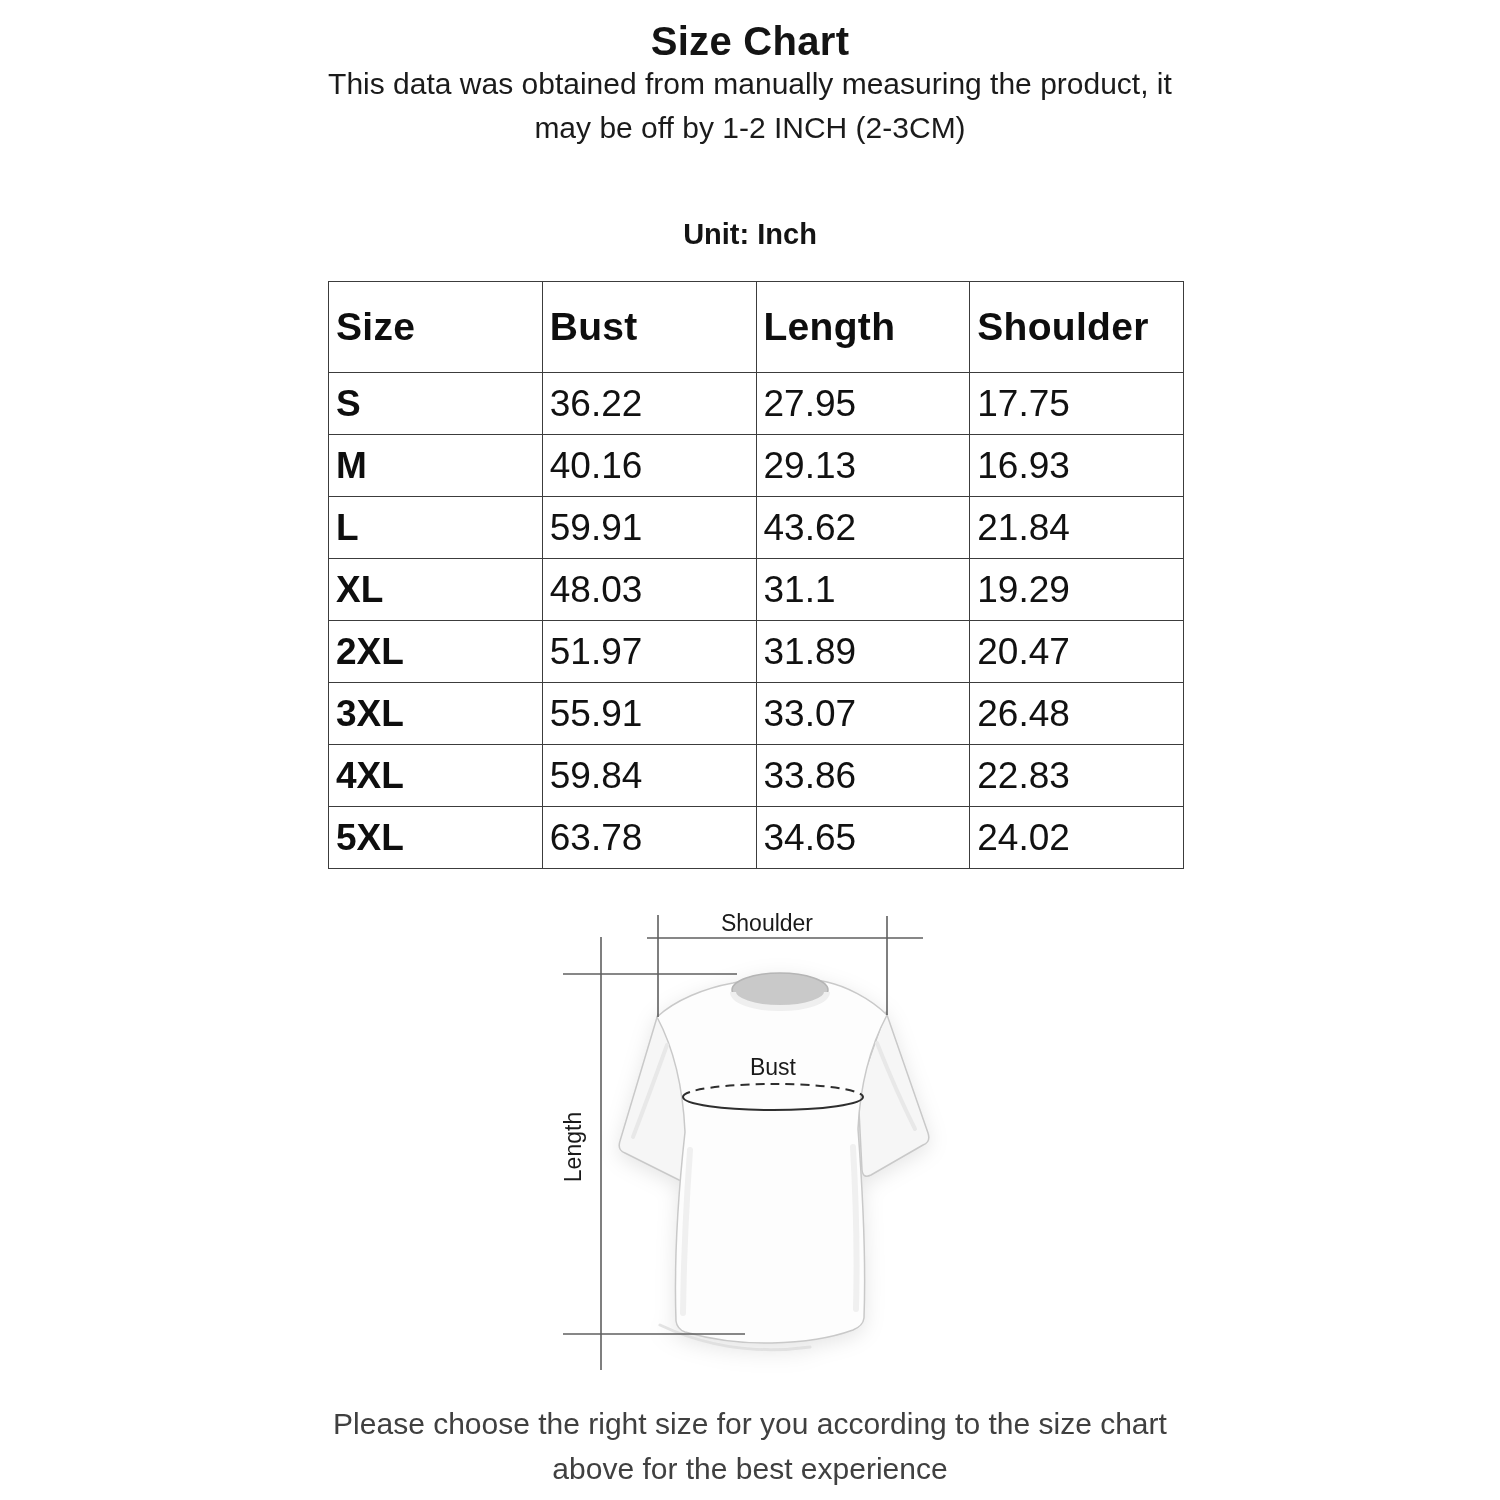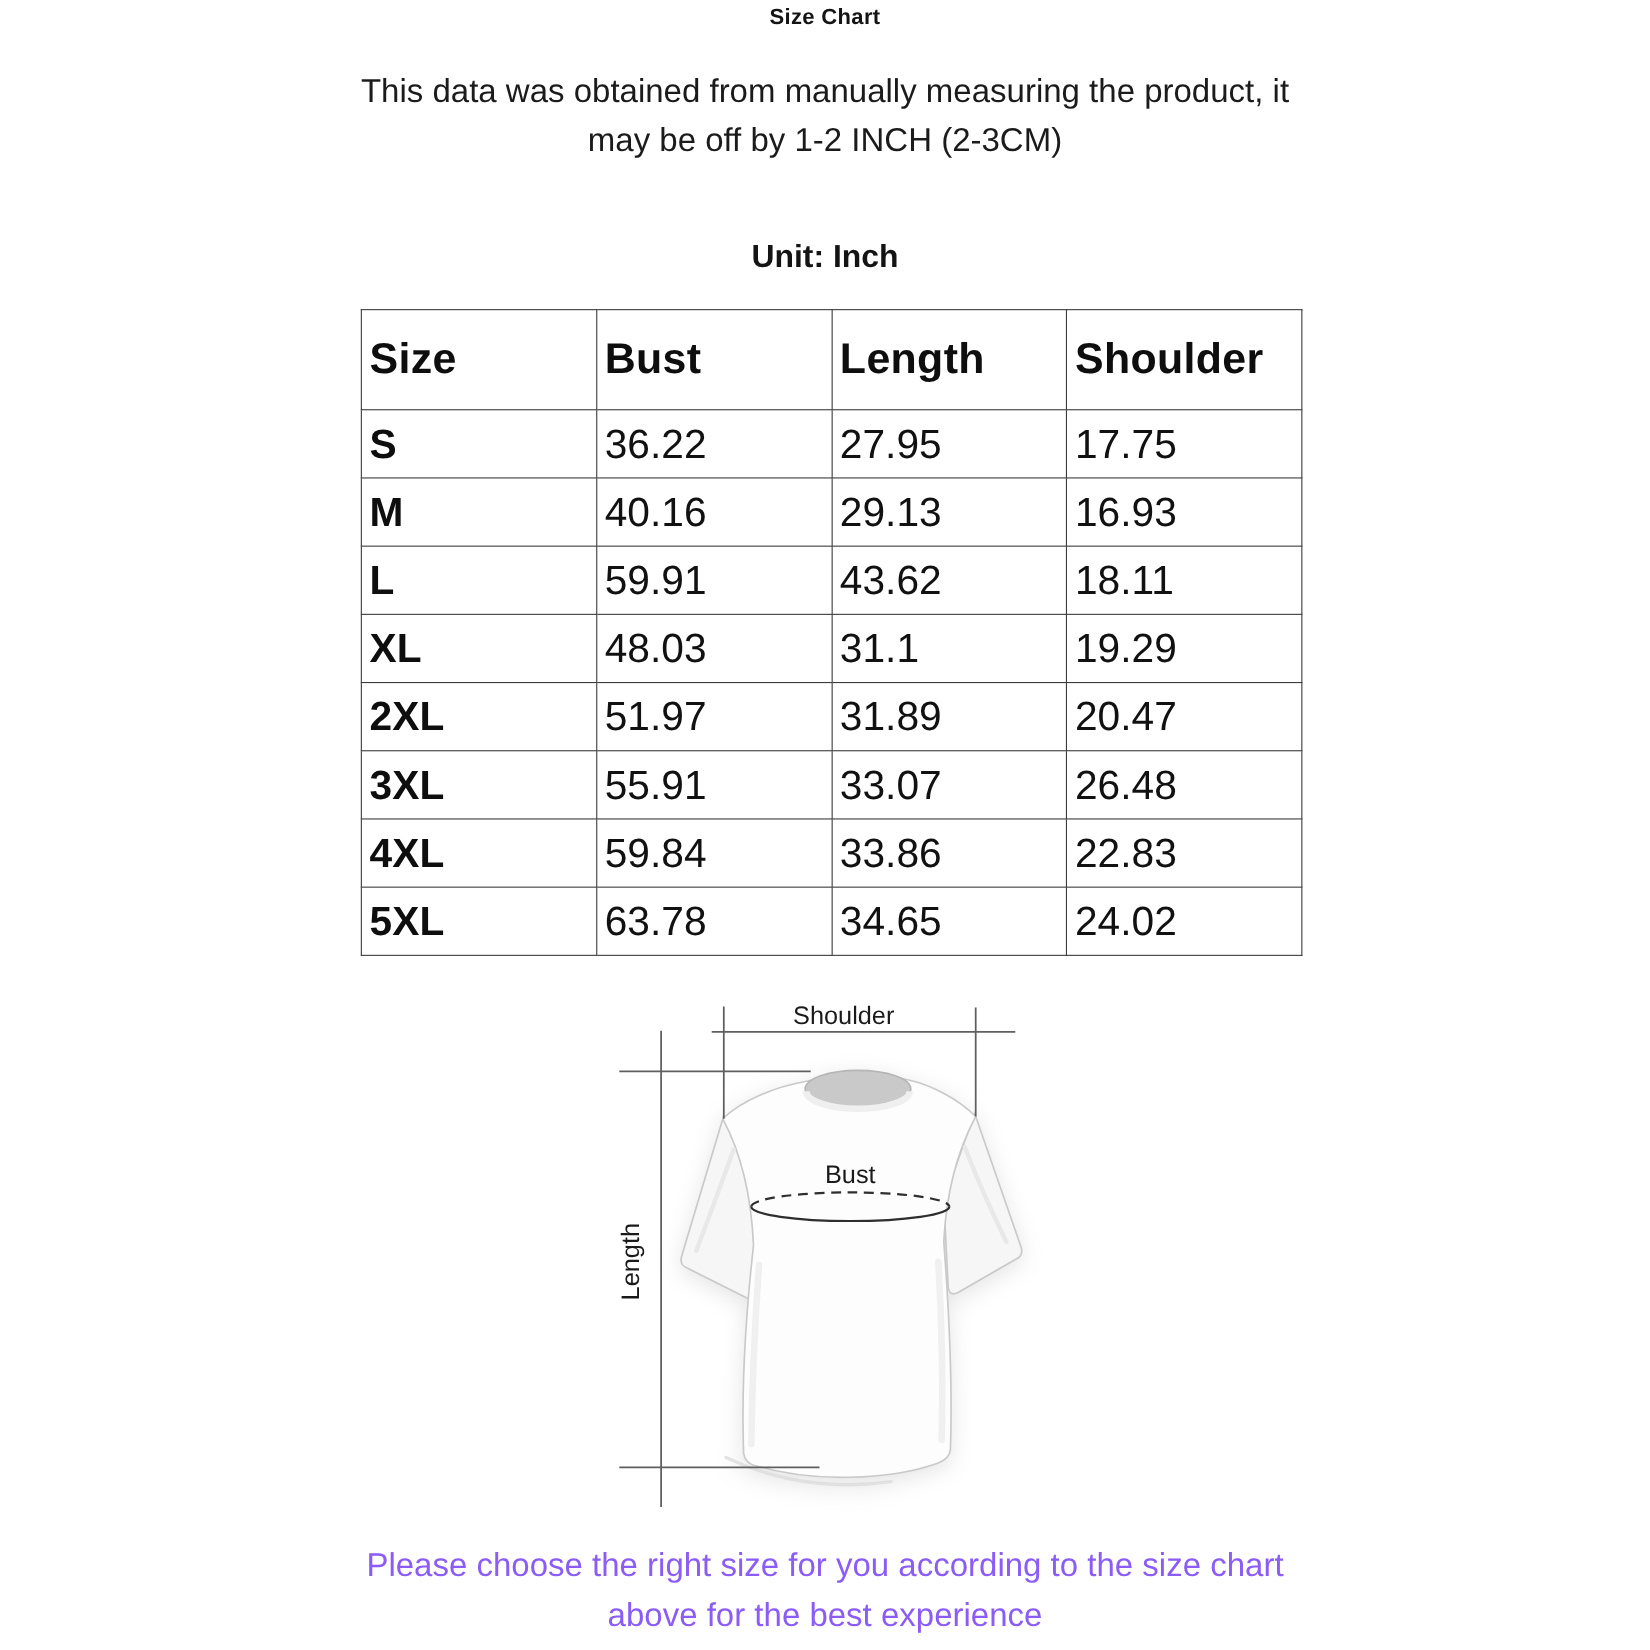--- a/index.html
+++ b/index.html
@@ -10,23 +10,23 @@
   body {
     width: 1500px;
     height: 1500px;
     position: relative;
     overflow: hidden;
     font-family: "Liberation Sans", sans-serif;
     color: #141414;
   }
   .page-title {
     position: absolute;
-    top: 5px; left: 0; right: 0;
-    text-align: center;
-    font-size: 20px;
+    top: 19px; left: 0; right: 0;
+    text-align: center;
+    font-size: 40px;
     font-weight: 700;
     letter-spacing: 0.3px;
     color: #141414;
   }
   .intro {
     position: absolute;
     top: 62px; left: 0; right: 0;
     text-align: center;
     font-size: 30px;
     line-height: 44px;
@@ -88,21 +88,21 @@
     font-size: 23px;
     fill: #1a1a1a;
   }
   .footer-note {
     position: absolute;
     top: 1401px; left: 0; right: 0;
     text-align: center;
     font-size: 30px;
     line-height: 45px;
     font-weight: 400;
-    color: #8b5cf6;
+    color: #404040;
   }
 </style>
 </head>
 <body>
 
 <div class="page-title">Size Chart</div>
 
 <div class="intro">
   <div>This data was obtained from manually measuring the product, it</div>
   <div>may be off by 1-2 INCH (2-3CM)</div>
@@ -129,21 +129,21 @@
       <tr>
         <td>M</td>
         <td>40.16</td>
         <td>29.13</td>
         <td>16.93</td>
       </tr>
       <tr>
         <td>L</td>
         <td>59.91</td>
         <td>43.62</td>
-        <td>18.11</td>
+        <td>21.84</td>
       </tr>
       <tr>
         <td>XL</td>
         <td>48.03</td>
         <td>31.1</td>
         <td>19.29</td>
       </tr>
       <tr>
         <td>2XL</td>
         <td>51.97</td>

